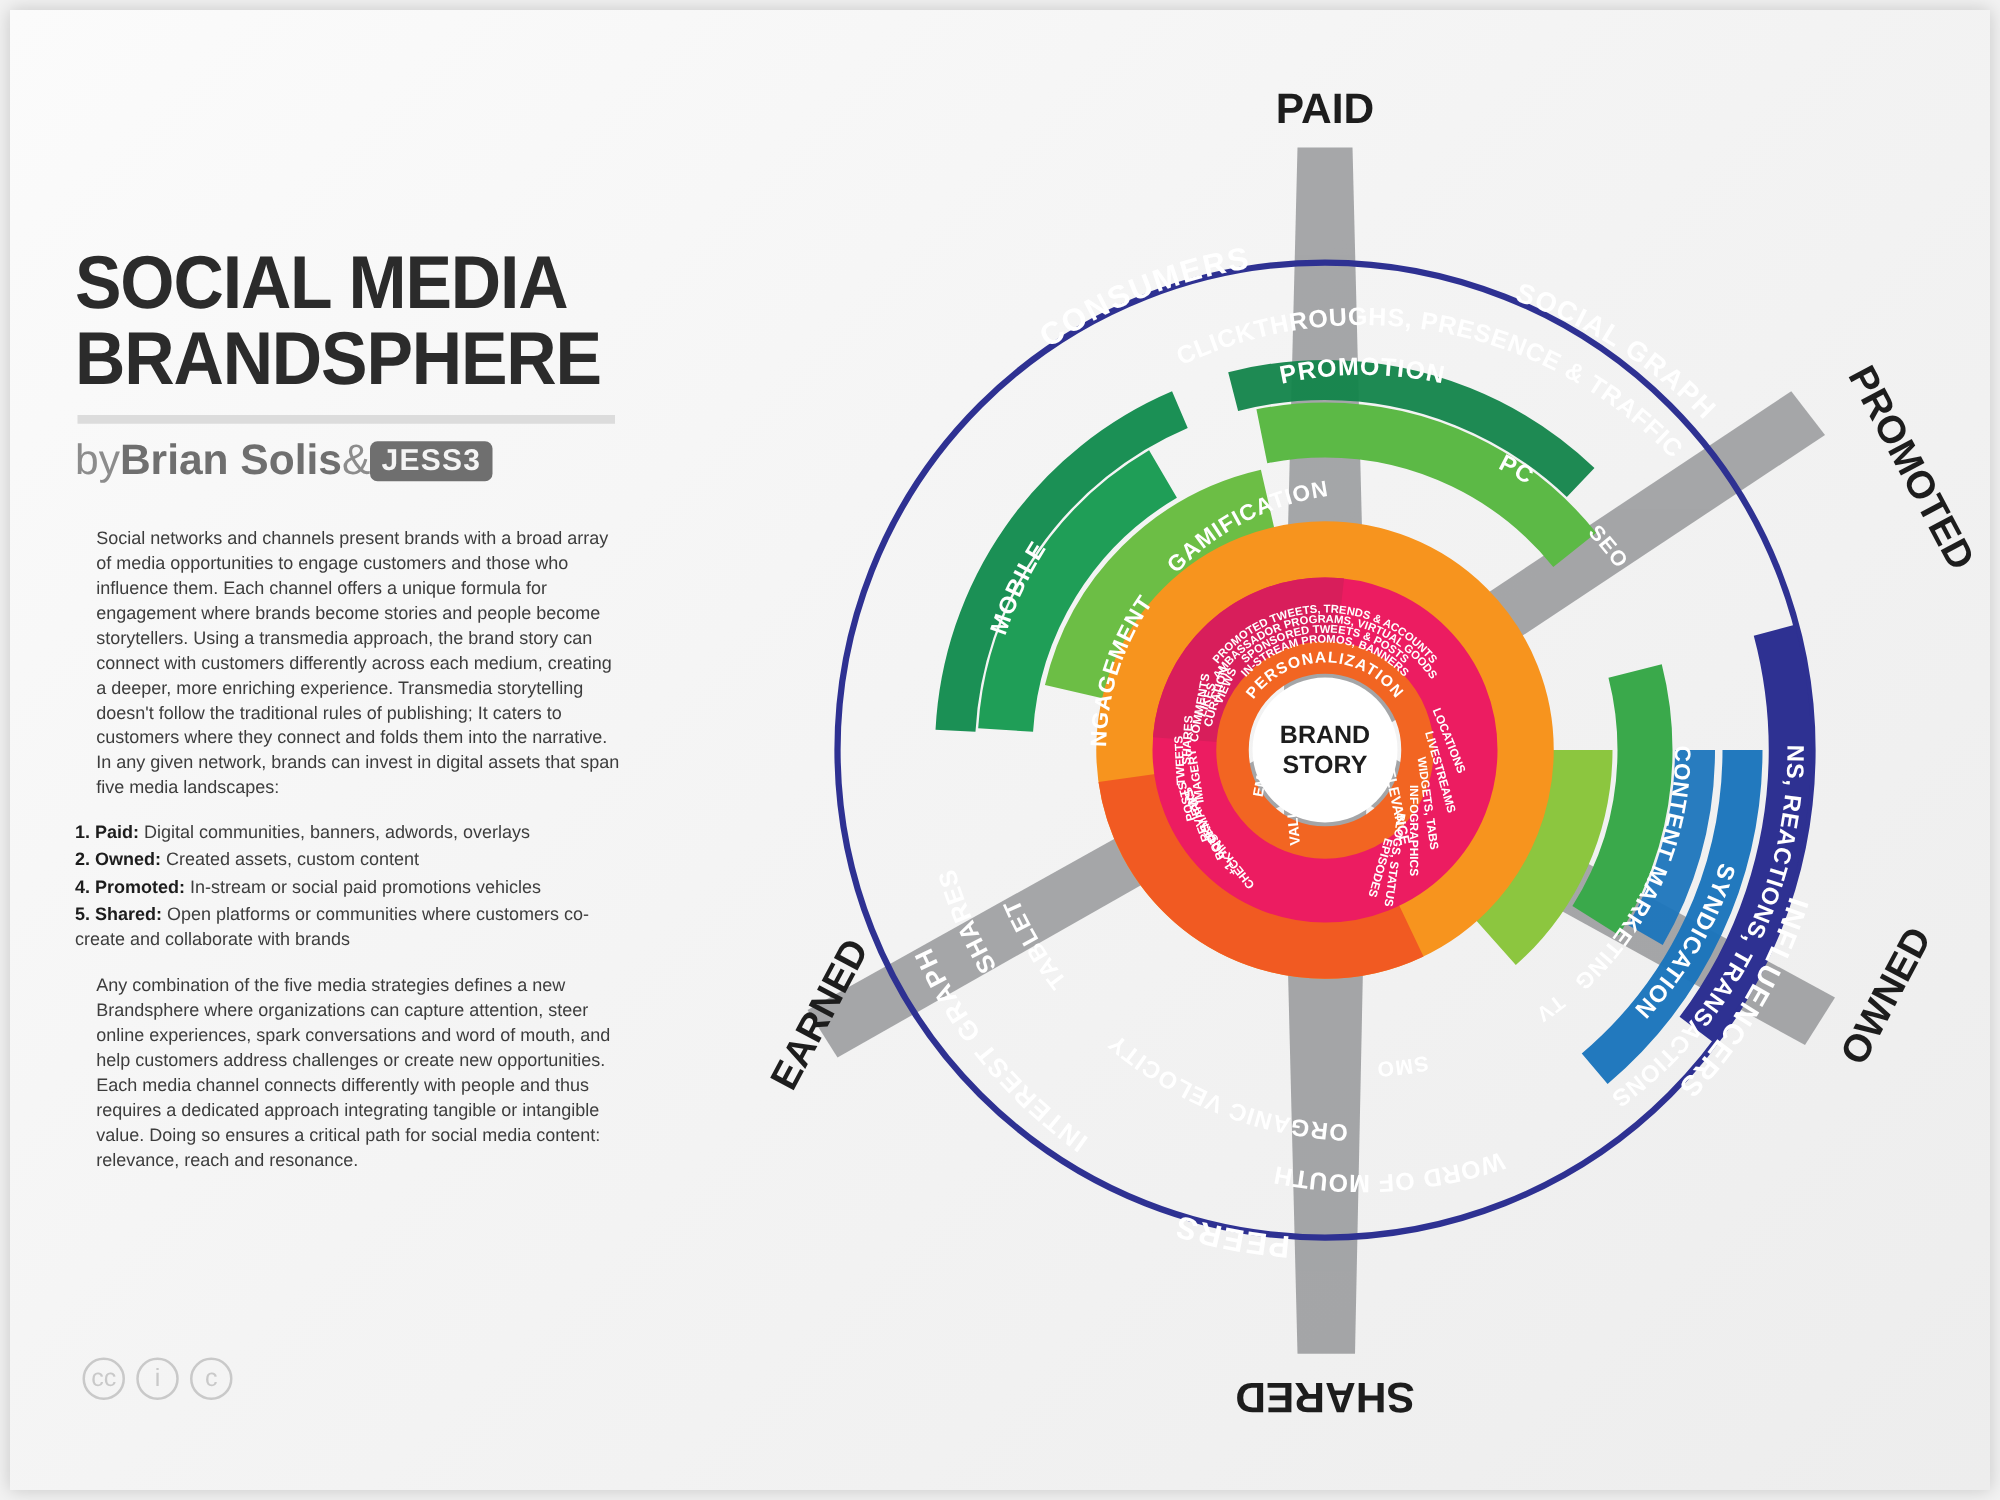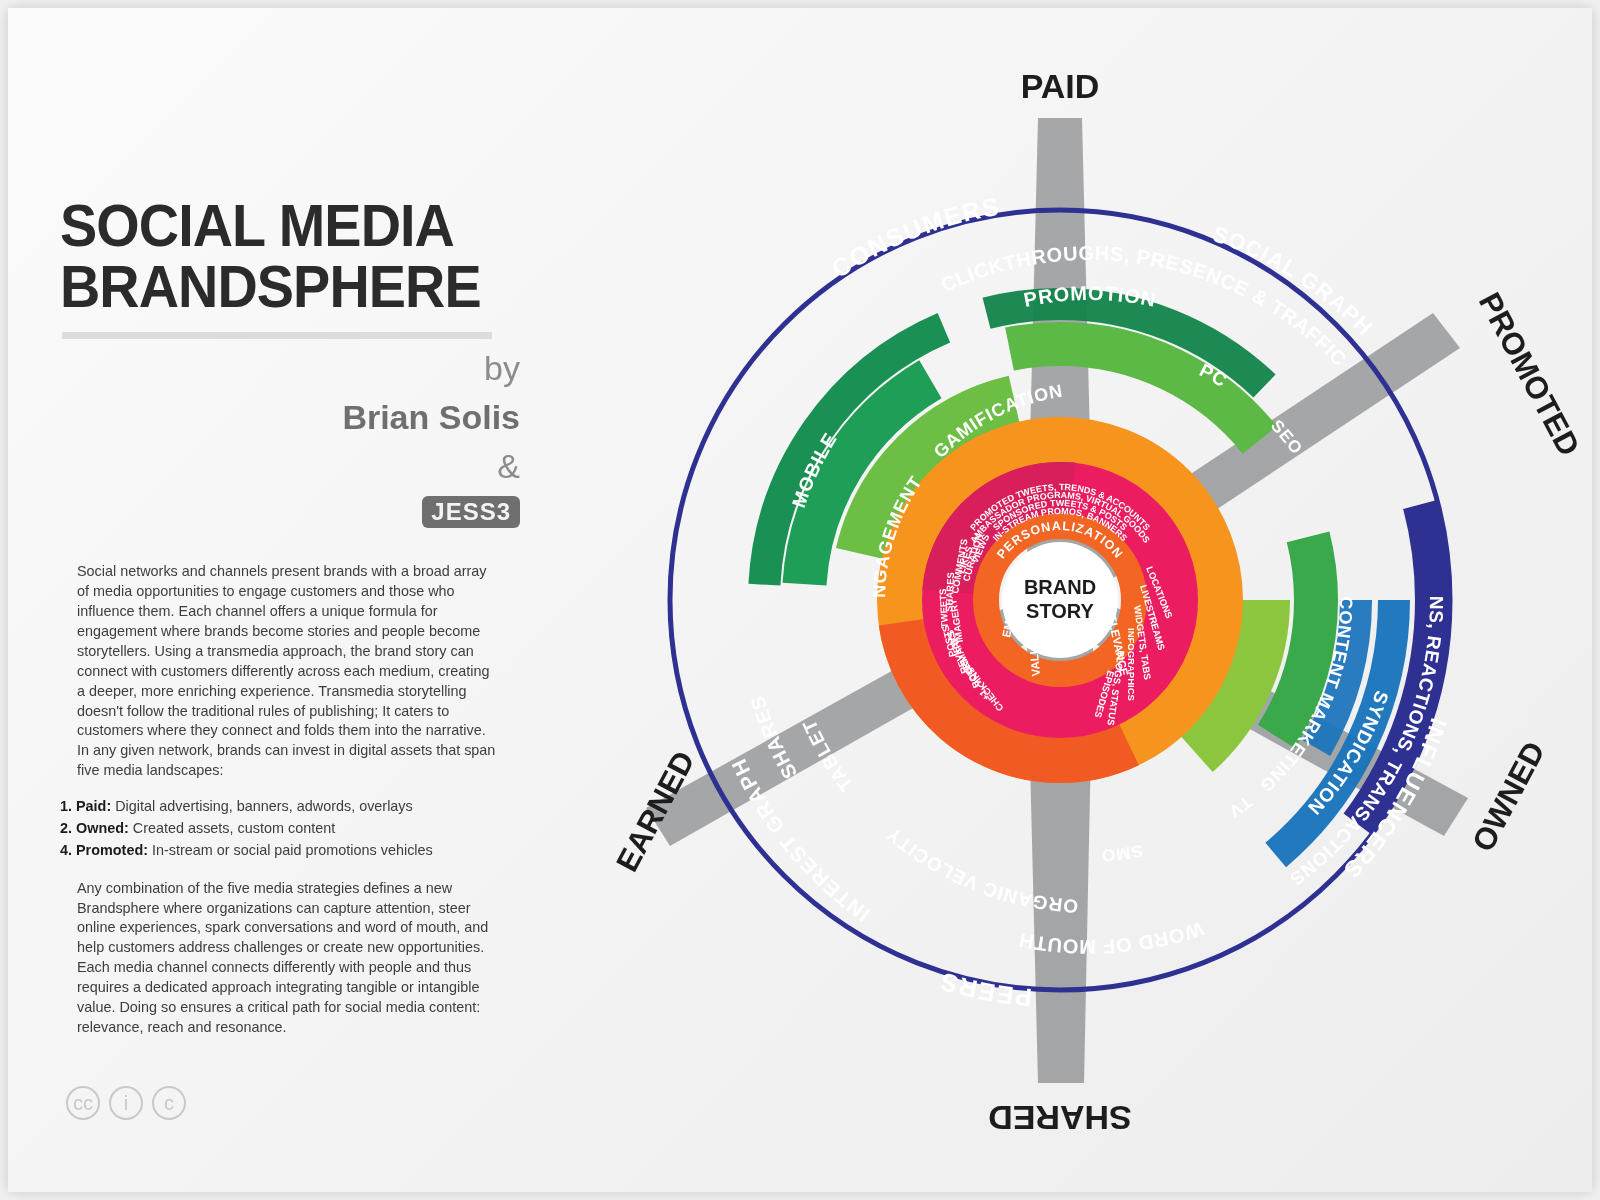--- a/index.html
+++ b/index.html
@@ -30,23 +30,22 @@
     font-size:60px;
     transform:scaleX(0.93);
     transform-origin:left center;
     margin:0;
   }
   .title2{margin-top:6px;}
   .rule{
     width:430px;height:7px;background:#dcdcdc;margin:18px 0 10px 2px;
   }
   .byline{
-    display:flex;align-items:flex-end;gap:10px;font-size:34px;color:#8c8c8c;
+    display:flex;align-items:center;font-size:34px;color:#8c8c8c;
     font-weight:normal;
-    flex-direction:column;
   }
   .byline .bold{color:#6f6f6f;font-weight:bold;}
   .jess3{
     font-weight:bold;color:#6f6f6f;font-size:24px;letter-spacing:1px;
     background:#6f6f6f;color:#f4f4f4;padding:2px 9px;border-radius:6px;
   }
   .body{
     margin-top:34px;font-size:14.4px;line-height:1.38;color:#3d3d3d;width:440px;
   }
   .body p{margin:0 0 16px 17px;}
@@ -86,23 +85,24 @@
     <div class="byline">
       <span>by</span>
       <span class="bold">Brian Solis</span>
       <span>&amp;</span>
       <span class="jess3">JESS3</span>
     </div>
 
     <div class="body">
       <p>Social networks and channels present brands with a broad array of media opportunities to engage customers and those who influence them.  Each channel offers a unique formula for engagement where brands become stories and people become storytellers. Using a transmedia approach, the brand story can connect with customers differently across each medium, creating a deeper, more enriching experience. Transmedia storytelling doesn't follow the traditional rules of publishing; It caters to customers where they connect and folds them into the narrative. In any given network, brands can invest in digital assets that span five media landscapes:</p>
       <ul class="list">
-        <li><b><span>1.</span> <span>Paid:</span></b><span> Digital advertising, banners, adwords, overlays</span></li>
+        <li><b><span>1.</span> <span>Paid:</span></b><span> Digital communities, banners, adwords, overlays</span></li>
         <li><b><span>2.</span> <span>Owned:</span></b><span> Created assets, custom content</span></li>
         <li><b><span>4.</span> <span>Promoted:</span></b><span> In-stream or social paid promotions vehicles</span></li>
+        <li><b><span>5.</span> <span>Shared:</span></b><span> Open platforms or communities where customers co-create and collaborate with brands</span></li>
       </ul>
       <p style="margin-top:18px">Any combination of the five media strategies defines a new Brandsphere where organizations can capture attention, steer online experiences, spark conversations and word of mouth, and help customers address challenges or create new opportunities.  Each media channel connects differently with people and thus requires a dedicated approach integrating tangible or intangible value.  Doing so ensures a critical path for social media content: relevance, reach and resonance.</p>
     </div>
   </div>
 
   <div class="cc">
     <span>cc</span>
     <span>i</span>
     <span>c</span>
   </div>

